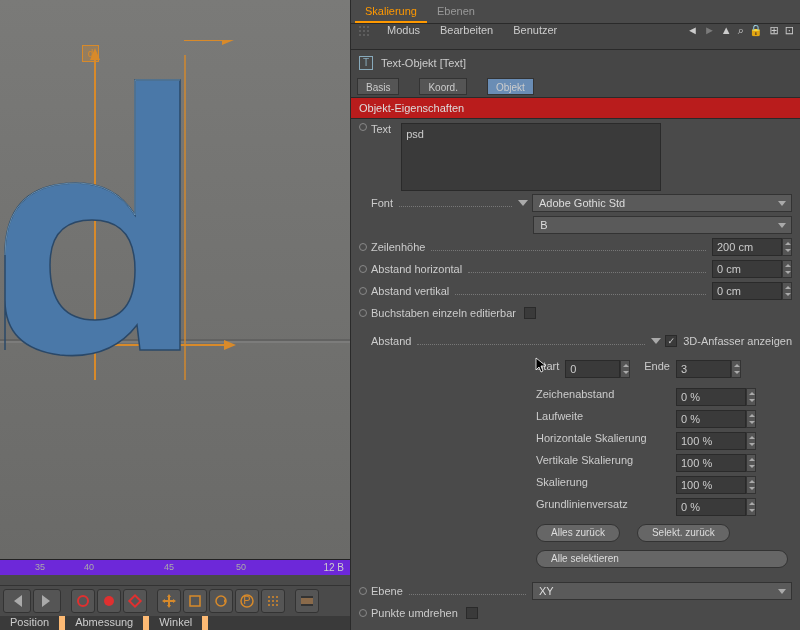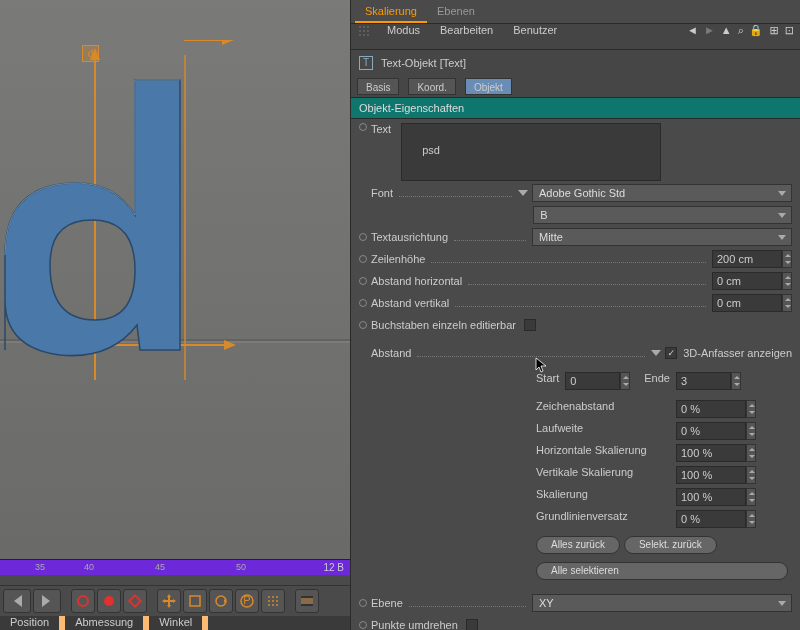--- a/index.html
+++ b/index.html
@@ -21,44 +21,44 @@
 .tabs{height:24px;display:flex;border-bottom:1px solid #2a2a2a;padding-left:4px}
 .tab{padding:5px 10px;color:#999;cursor:pointer;font-size:11px}
 .tab.active{color:#f90;border-bottom:2px solid #f90}
 .menubar{height:26px;display:flex;align-items:flex-start;padding:0 6px;background:#454545;border-bottom:1px solid #2a2a2a}
 .menubar .grip{width:14px;height:14px;margin-right:6px;opacity:.5}
 .menubar span{padding:0 10px;cursor:pointer;color:#ccc}
 .menubar .icons{margin-left:auto;display:flex;gap:6px;color:#aaa}
 .menubar .icons span{padding:0;cursor:pointer}
 .objheader{height:26px;display:flex;align-items:center;padding:0 8px;background:#464646}
 .objheader .ticn{width:14px;height:14px;border:1px solid #8ab;margin-right:8px;text-align:center;line-height:12px;font-size:10px;color:#8ab}
-.subtabs{height:22px;display:flex;gap:9px;padding:2px 6px;background:#464646;border-bottom:1px solid #2a2a2a}
+.subtabs{height:22px;display:flex;gap:20px;padding:2px 6px;background:#464646;border-bottom:1px solid #2a2a2a}
 .stab{padding:3px 8px;background:#555;border:1px solid #333;cursor:pointer;font-size:10px}
 .stab.active{background:#6a8db5}
-.section-title{padding:4px 8px;background:#0f766e;font-size:11px;color:#ddd;border-bottom:1px solid #2a2a2a}
+.section-title{padding:4px 8px;background:#b91c1c;font-size:11px;color:#ddd;border-bottom:1px solid #2a2a2a}
 .props{padding:4px 8px}
 .row{display:flex;align-items:center;min-height:21px;margin-bottom:1px}
 .row .bullet{width:8px;height:8px;border:1px solid #888;border-radius:50%;margin-right:4px}
 .row label{color:#ccc;font-size:11px}
 .dots{flex:1;border-bottom:1px dotted #777;margin:0 6px;height:8px}
 .row .tri{width:0;height:0;border-left:5px solid transparent;border-right:5px solid transparent;border-top:6px solid #aaa;margin-right:4px}
-.textarea{width:260px;height:58px;background:#3a3a3a;border:1px solid #2a2a2a;padding:20px;color:#ccc;resize:none}
+.textarea{width:260px;height:68px;background:#3a3a3a;border:1px solid #2a2a2a;padding:4px;color:#ccc;resize:none}
 .dd{height:18px;background:#5a5a5a;border:1px solid #333;padding:0 18px 0 6px;position:relative;color:#ddd;line-height:16px;font-size:11px}
 .dd::after{content:'';position:absolute;right:5px;top:6px;border-left:4px solid transparent;border-right:4px solid transparent;border-top:5px solid #aaa}
 .dd.full{width:260px}
 .numfield{width:70px;height:18px;background:#3a3a3a;border:1px solid #2a2a2a;padding:0 4px;color:#ccc;position:relative;line-height:16px;display:inline-block}
 .spinner{width:10px;height:18px;background:#555;border:1px solid #333;position:relative;display:inline-block;vertical-align:top}
 .spinner::before{content:'';position:absolute;left:2px;top:3px;border-left:3px solid transparent;border-right:3px solid transparent;border-bottom:3px solid #aaa}
 .spinner::after{content:'';position:absolute;left:2px;bottom:3px;border-left:3px solid transparent;border-right:3px solid transparent;border-top:3px solid #aaa}
 .chk{width:12px;height:12px;background:#3a3a3a;border:1px solid #2a2a2a;display:inline-block;text-align:center;line-height:10px;font-size:9px;color:#ccc}
 .kerning-section{padding:4px 8px}
 .krow{display:flex;align-items:flex-start;min-height:21px;margin-bottom:1px}
 .klabel{width:140px;color:#ccc;font-size:11px}
 .btn{height:18px;background:#666;border:1px solid #333;border-radius:9px;padding:0 14px;color:#ddd;font-size:10px;cursor:pointer;line-height:16px}
-.btnrow{display:flex;gap:4px;justify-content:center;padding:4px}
+.btnrow{display:flex;gap:17px;justify-content:center;padding:4px}
 .cursor{position:absolute;left:535px;top:357px;z-index:100;pointer-events:none}
 </style>
 </head>
 <body>
 
 <div class="viewport">
   <svg viewBox="0 0 350 350">
     <line x1="0" y1="300" x2="350" y2="300" stroke="#555" stroke-width="1"></line>
     <line x1="0" y1="302" x2="350" y2="302" stroke="#888" stroke-width="1"></line>
     <path d="M 95 15 L 95 340" stroke="#d88a2a" stroke-width="2"></path>
@@ -76,21 +76,21 @@
       <path d="M 5 310 L 5 215 Q 5 155 55 145 Q 110 135 135 175 L 135 40 L 180 40 L 180 310 L 140 310 L 137 285 Q 110 320 60 315 Q 5 308 5 260 Z M 50 225 Q 50 280 95 280 Q 135 280 135 230 Q 135 180 92 180 Q 50 180 50 225 Z" fill="#4a78a8" stroke="#2a4868" stroke-width="1.5"></path>
       <path d="M 5 215 Q 5 155 55 145 Q 110 135 135 175 L 135 40 L 180 40" fill="none" stroke="#8ab8d8" stroke-width="1" opacity="0.6"></path>
     </g>
   </svg>
   <div class="selbox">d</div>
 </div>
 
 <div class="ruler">
   <span style="left:35px">35</span>
   <span style="left:84px">40</span>
-  <span style="left:155px">45</span>
+  <span style="left:164px">45</span>
   <span style="left:236px">50</span>
   <span class="frame">12 B</span>
 </div>
 
 <div class="toolbar">
   <div class="tbtn end">
       <svg viewBox="0 0 16 16">
         <path d="M3 2v12M5 8l8-6v12z" fill="#aaa"></path>
       </svg>
     </div>
@@ -225,26 +225,20 @@
       <div class="dots"></div>
         <div class="tri"></div>
       <div class="dd full">Adobe Gothic Std</div>
     </div>
     <div class="row">
         <div style="width:175px"></div>
       <div class="dd full">B</div>
     </div>
     <div class="row">
       <div class="bullet"></div>
-      <label>Textausrichtung</label>
-      <div class="dots"></div>
-      <div class="dd full">Mitte</div>
-    </div>
-    <div class="row">
-      <div class="bullet"></div>
       <label>Zeilenhöhe</label>
       <div class="dots"></div>
       <div class="numfield">200 cm</div>
         <div class="spinner"></div>
     </div>
     <div class="row">
       <div class="bullet"></div>
       <label>Abstand horizontal</label>
       <div class="dots"></div>
       <div class="numfield">0 cm</div>

